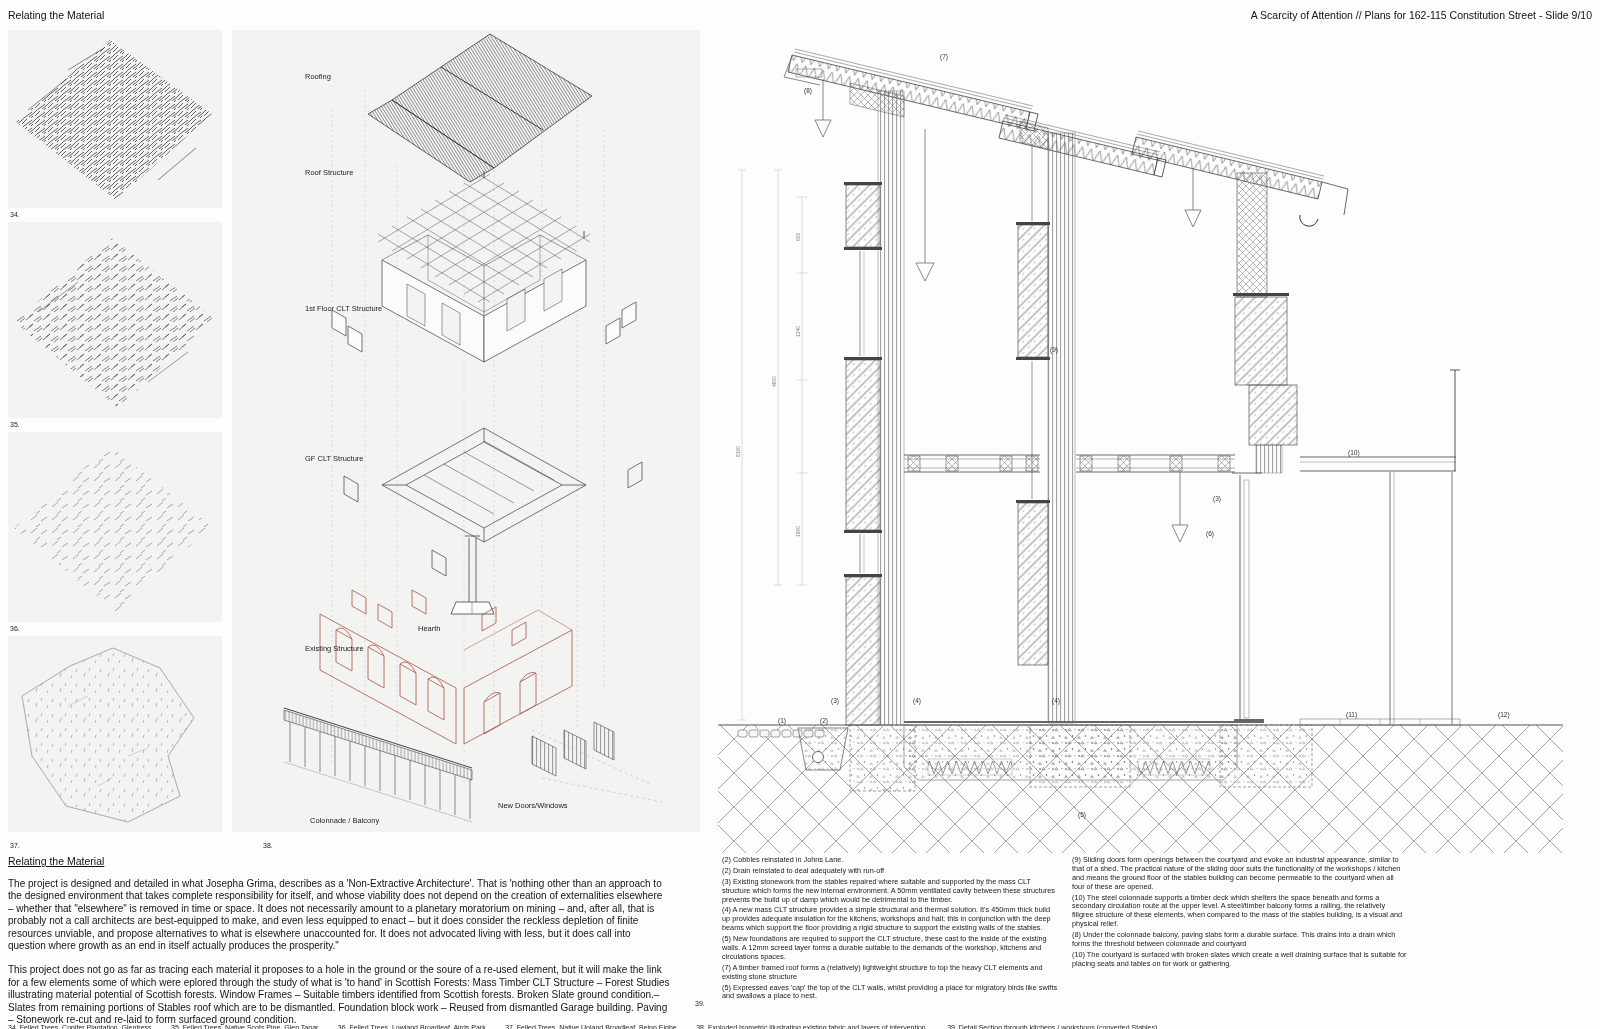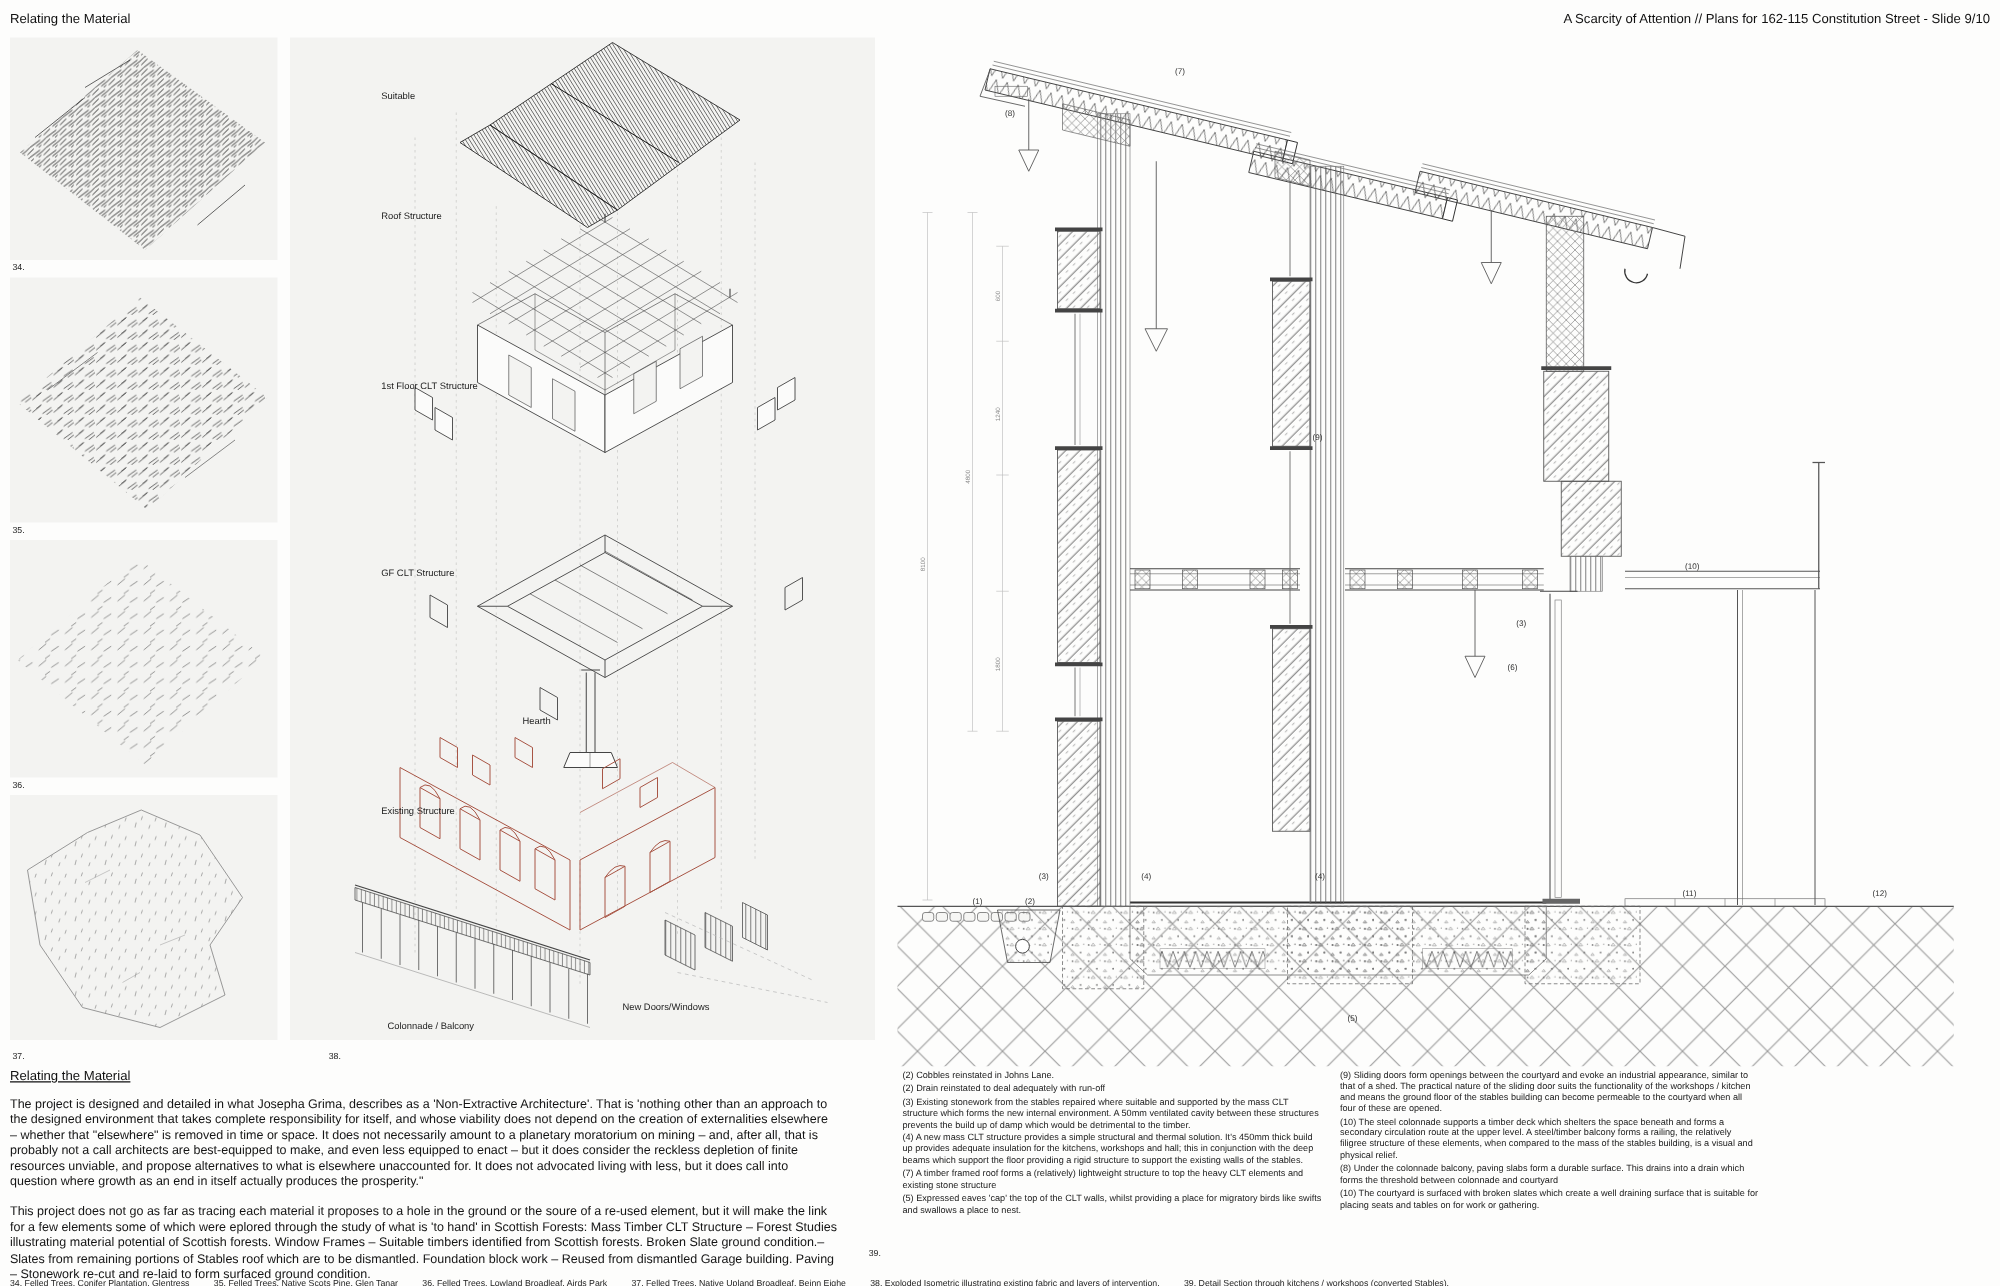--- a/index.html
+++ b/index.html
@@ -231,25 +231,25 @@
       <line x1="238" y1="749" x2="238" y2="789"></line>
       <line x1="52" y1="732" x2="240" y2="792" stroke-width="0.5" stroke="#999"></line>
       <polygon points="300,706 324,718 324,746 300,734" fill="url(#vstripes)"></polygon>
       <polygon points="332,700 354,711 354,739 332,728" fill="url(#vstripes)"></polygon>
       <polygon points="362,692 382,702 382,730 362,720" fill="url(#vstripes)"></polygon>
       <line x1="300" y1="700" x2="420" y2="755" stroke="#bbb" stroke-dasharray="3,3"></line>
       <line x1="310" y1="748" x2="430" y2="772" stroke="#bbb" stroke-dasharray="3,3"></line>
     </g>
   </svg>
 </div>
-<span class="isolabel" style="left:305px;top:72px">Suitable</span>
+<span class="isolabel" style="left:305px;top:72px">Roofing</span>
 <span class="isolabel" style="left:305px;top:168px">Roof Structure</span>
 <span class="isolabel" style="left:305px;top:304px">1st Floor CLT Structure</span>
 <span class="isolabel" style="left:305px;top:454px">GF CLT Structure</span>
-<span class="isolabel" style="left:418px;top:572px">Hearth</span>
+<span class="isolabel" style="left:418px;top:624px">Hearth</span>
 <span class="isolabel" style="left:305px;top:644px">Existing Structure</span>
 <span class="isolabel" style="left:310px;top:816px">Colonnade / Balcony</span>
 <span class="isolabel" style="left:498px;top:801px">New Doors/Windows</span>
 <span class="fignum" style="left:263px;top:842px">38.</span>
 
 <svg class="abs" style="left:700px;top:25px" width="880" height="830" viewBox="0 0 880 830">
 
   <rect x="18" y="700" width="845" height="128" fill="url(#soil)"></rect>
   <line x1="18" y1="700" x2="863" y2="700" stroke="#555" stroke-width="1"></line>
 
@@ -437,20 +437,21 @@
     <text x="851" y="847" font-size="6" fill="#333">1m</text>
   </g>
 </svg>
 <span class="fignum" style="left:695px;top:1000px">39.</span>
 
 <div class="notes" style="left:722px;top:856px;width:338px">
   <p class="note">(2) Cobbles reinstated in Johns Lane.</p>
   <p class="note">(2) Drain reinstated to deal adequately with run-off</p>
   <p class="note">(3) Existing stonework from the stables repaired where suitable and supported by the mass CLT structure which forms the new internal environment. A 50mm ventilated cavity between these structures prevents the build up of damp which would be detrimental to the timber.</p>
   <p class="note">(4) A new mass CLT structure provides a simple structural and thermal solution. It's 450mm thick build up provides adequate insulation for the kitchens, workshops and hall; this in conjunction with the deep beams which support the floor providing a rigid structure to support the existing walls of the stables.</p>
+  <p class="note">(5) New foundations are required to support the CLT structure, these cast to the inside of the existing walls. A 12mm screed layer forms a durable suitable to the demands of the workshop, kitchens and circulations spaces.</p>
   <p class="note">(7) A timber framed roof forms a (relatively) lightweight structure to top the heavy CLT elements and existing stone structure</p>
   <p class="note">(5) Expressed eaves 'cap' the top of the CLT walls, whilst providing a place for migratory birds like swifts and swallows a place to nest.</p>
 </div>
 
 <div class="notes" style="left:1072px;top:856px;width:336px">
   <p class="note">(9) Sliding doors form openings between the courtyard and evoke an industrial appearance, similar to that of a shed. The practical nature of the sliding door suits the functionality of the workshops / kitchen and means the ground floor of the stables building can become permeable to the courtyard when all four of these are opened.</p>
   <p class="note">(10) The steel colonnade supports a timber deck which shelters the space beneath and forms a secondary circulation route at the upper level. A steel/timber balcony forms a railing, the relatively filigree structure of these elements, when compared to the mass of the stables building, is a visual and physical relief.</p>
   <p class="note">(8) Under the colonnade balcony, paving slabs form a durable surface. This drains into a drain which forms the threshold between colonnade and courtyard</p>
   <p class="note">(10) The courtyard is surfaced with broken slates which create a well draining surface that is suitable for placing seats and tables on for work or gathering.</p>
 </div>

